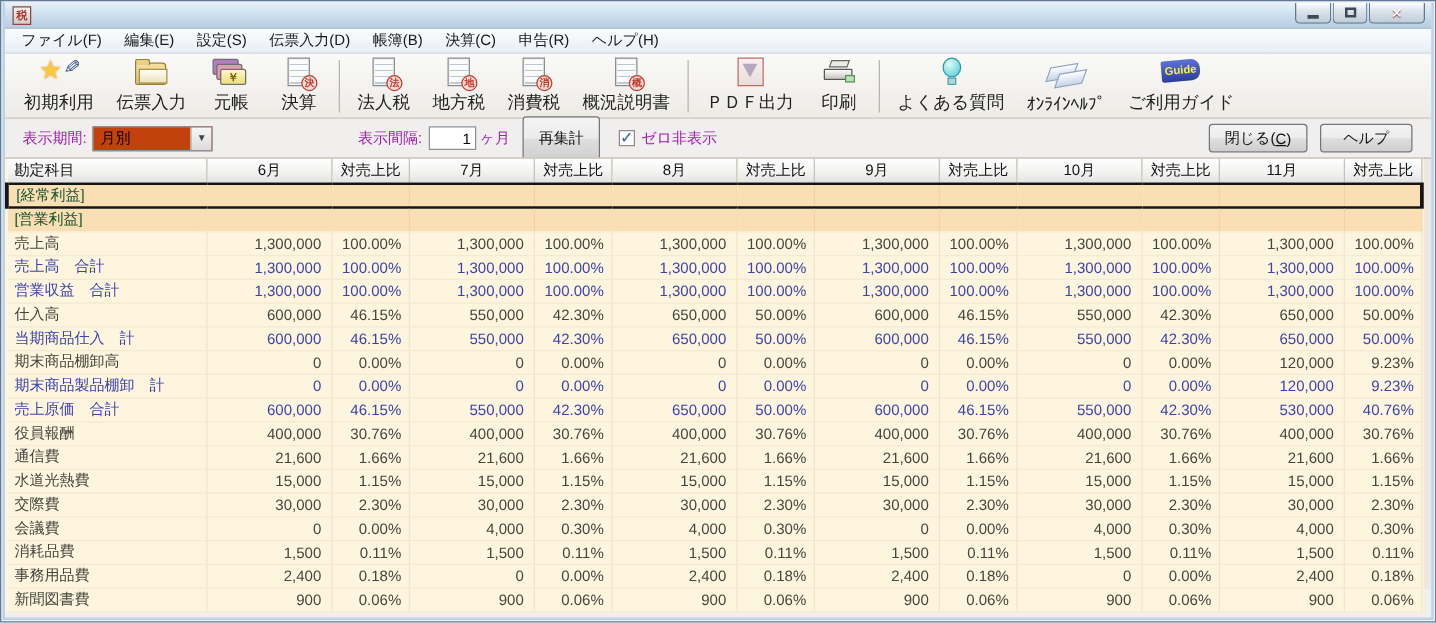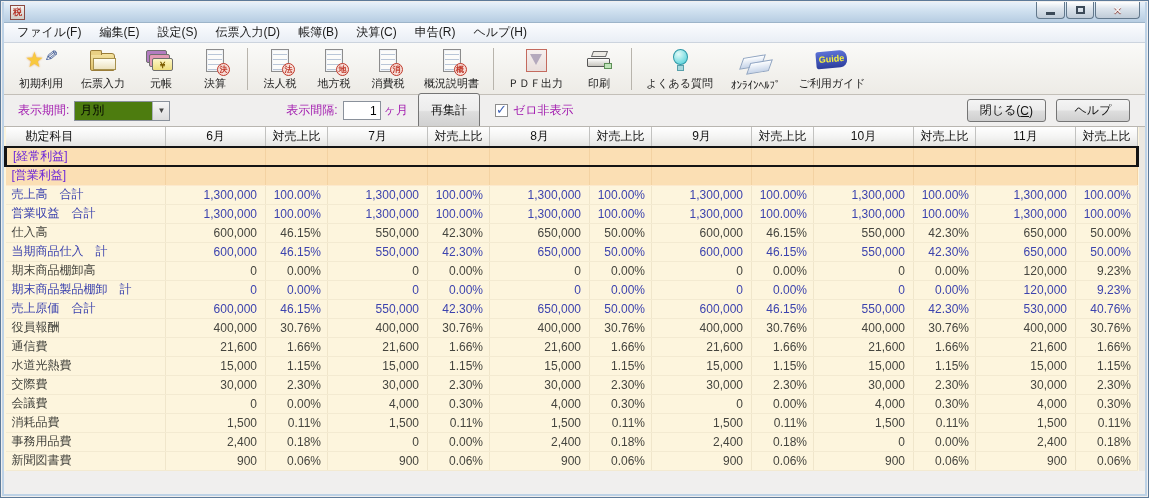--- a/index.html
+++ b/index.html
@@ -27,21 +27,21 @@
   
   .menubar { height:20px; background:linear-gradient(#fbfcfe,#e9eef5); border-bottom:1px solid #ccd4de;
     display:flex; align-items:center; padding-left:4px; }
   .menu-item { padding:0 9px; line-height:19px; color:#1a1a1a; cursor:default; }
 
   
   .toolbar { height:52px; background:linear-gradient(#fafaf8,#edebe6); border-bottom:1px solid #c3bfb8;
     display:flex; align-items:stretch; padding:1px 6px 0; }
   .tb-btn { display:flex; flex-direction:column; align-items:center; justify-content:flex-end;
     padding:2px 9px 3px; min-width:54px; }
-  .tb-label { font-size:11px; color:#222; white-space:nowrap; margin-top:1px; }
+  .tb-label { font-size:14px; color:#222; white-space:nowrap; margin-top:1px; }
   .tb-sep { width:1px; background:#b8b4ac; margin:4px 5px; }
   .tb-icon { position:relative; width:34px; height:26px; display:block; }
   
   .burst { position:absolute; left:1px; top:0; color:#f8c93e; font-size:21px; line-height:22px; text-shadow:0 0 2px #e08f3c; }
   .pencil { position:absolute; right:1px; top:-3px; color:#34508e; font-size:16px; transform:rotate(96deg); }
   .folder-back { position:absolute; left:4px; top:4px; width:25px; height:18px;
     background:linear-gradient(#f4e2a0,#dfc068); border:1px solid #9a7d39; border-radius:2px 3px 2px 2px; }
   .folder-back::before { content:""; position:absolute; left:-1px; top:-4px; width:10px; height:4px;
     background:#e9d084; border:1px solid #9a7d39; border-bottom:none; border-radius:2px 2px 0 0; }
   .folder-front { position:absolute; left:7px; top:9px; width:23px; height:12px;
@@ -73,21 +73,21 @@
   .page { position:absolute; width:21px; height:12px; background:linear-gradient(#fdfeff,#c6d4e9);
     border:1px solid #8ea3c1; transform:skewX(-28deg) rotate(-10deg); }
   .page.p1 { left:3px; top:4px; } .page.p2 { left:10px; top:9px; }
   .flag { position:absolute; left:1px; top:2px; width:31px; height:17px;
     background:linear-gradient(#5c72d6,#2c3e9d); color:#f6f23c; font-size:9px; font-weight:bold;
     line-height:17px; text-align:center; border-radius:2px 7px 7px 2px; transform:rotate(-5deg); }
 
   
   .controlbar { height:31px; background:#f0efee; display:flex; align-items:center; padding-left:14px; position:relative; }
   .ctl-label { color:#a21caf; margin-right:5px; }
-  .combo { width:96px; height:20px; border:1px solid #8a919b; background:#4d7c0f; display:flex;
+  .combo { width:96px; height:20px; border:1px solid #8a919b; background:#c2410c; display:flex;
     align-items:center; position:relative; margin-right:4px; }
   .combo-text { padding-left:5px; flex:1; }
   .combo-arrow { width:17px; height:18px; background:linear-gradient(#f6f6f6,#dcdcdc);
     border-left:1px solid #aab0b8; display:flex; align-items:center; justify-content:center;
     font-size:8px; color:#444; }
   .spacer-a { width:112px; }
   .num-input { width:38px; height:19px; border:1px solid #8a919b; background:#fff; text-align:right;
     padding-right:3px; font:inherit; margin-right:3px; }
   .btn7 { height:36px; border:1px solid #757575; border-radius:3px; padding:0 12px;
     background:linear-gradient(#f4f4f4,#ececec 48%,#dedede 52%,#cfcfcf); color:#111; font:inherit; margin:0 5px;
@@ -99,27 +99,27 @@
   .right-btns { position:absolute; right:10px; top:4px; display:flex; }
   .right-btns .btn7 { min-width:74px; height:23px; }
   .u { text-decoration:underline; }
 
   
   .table-wrap { position:relative; background:#ebe8e1; height:345px; border-top:1px solid #b9b6b0; }
   table { border-collapse:collapse; table-layout:fixed; background:#fdf5dd; }
   thead th { height:20px; background:linear-gradient(#ffffff,#f3f3f2 55%,#e3e3e1);
     border-right:1px solid #c2c2c0; border-bottom:1px solid #8f8f8d; font-weight:normal; color:#111;
     text-align:center; overflow:hidden; white-space:nowrap; }
-  thead th.name { text-align:left; padding-left:20px; }
+  thead th.name { text-align:left; padding-left:6px; }
   tbody td { height:19px; border-right:1px solid #f0e6cb; border-bottom:1px solid #f3ead1;
     color:#45453f; overflow:hidden; white-space:nowrap; }
   td.name { padding-left:6px; text-align:left; }
   td.val { text-align:right; padding-right:8px; }
   td.pct { text-align:right; padding-right:6px; }
-  tr.section td { background:#fbdfb4; border-right-color:#f3d2a2; border-bottom-color:#fce9cd; color:#6d28d9; }
+  tr.section td { background:#fbdfb4; border-right-color:#f3d2a2; border-bottom-color:#fce9cd; color:#14532d; }
   tr.total td { color:#3c43ae; }
   tr.selected td { border-top:2px solid #141414; border-bottom:2px solid #141414; }
   tr.selected td:first-child { border-left:3px solid #141414; }
   tr.selected td:last-child { border-right:3px solid #141414; }
 </style>
 </head>
 <body>
 
 <div class="window">
   <div class="frame">
@@ -332,20 +332,35 @@
               <td class="pct"></td>
               <td class="val"></td>
               <td class="pct"></td>
               <td class="val"></td>
               <td class="pct"></td>
               <td class="val"></td>
               <td class="pct"></td>
               <td class="val"></td>
               <td class="pct"></td>
             </tr>
+            <tr class="normal">
+              <td class="name">売上高</td>
+              <td class="val">1,300,000</td>
+              <td class="pct">100.00%</td>
+              <td class="val">1,300,000</td>
+              <td class="pct">100.00%</td>
+              <td class="val">1,300,000</td>
+              <td class="pct">100.00%</td>
+              <td class="val">1,300,000</td>
+              <td class="pct">100.00%</td>
+              <td class="val">1,300,000</td>
+              <td class="pct">100.00%</td>
+              <td class="val">1,300,000</td>
+              <td class="pct">100.00%</td>
+            </tr>
             <tr class="total">
               <td class="name">売上高　合計</td>
               <td class="val">1,300,000</td>
               <td class="pct">100.00%</td>
               <td class="val">1,300,000</td>
               <td class="pct">100.00%</td>
               <td class="val">1,300,000</td>
               <td class="pct">100.00%</td>
               <td class="val">1,300,000</td>
               <td class="pct">100.00%</td>

